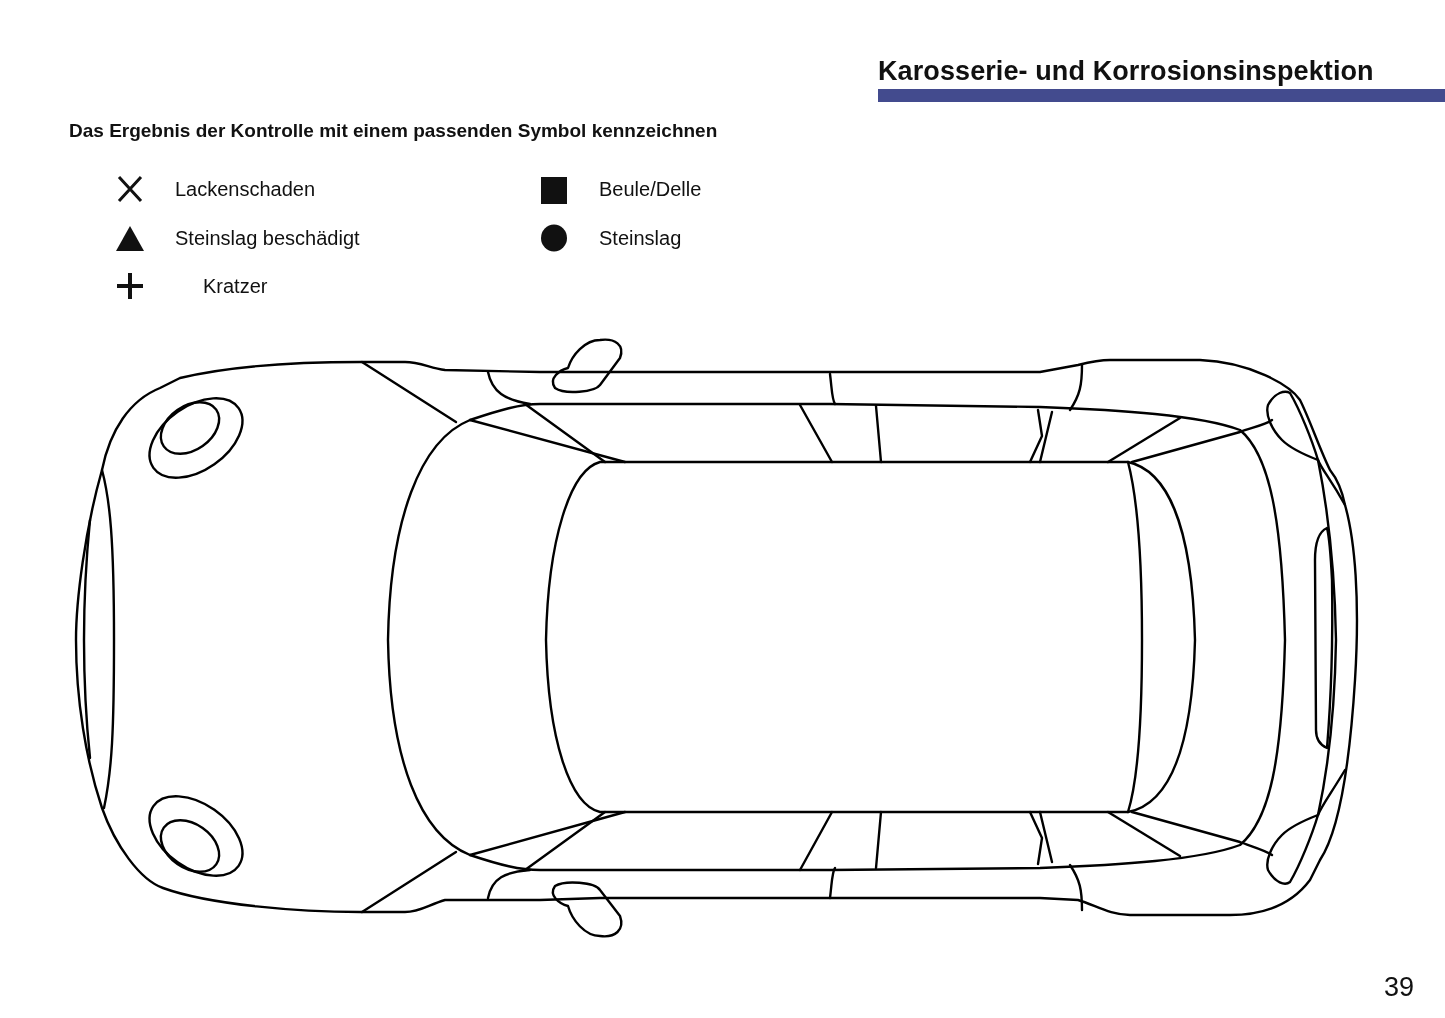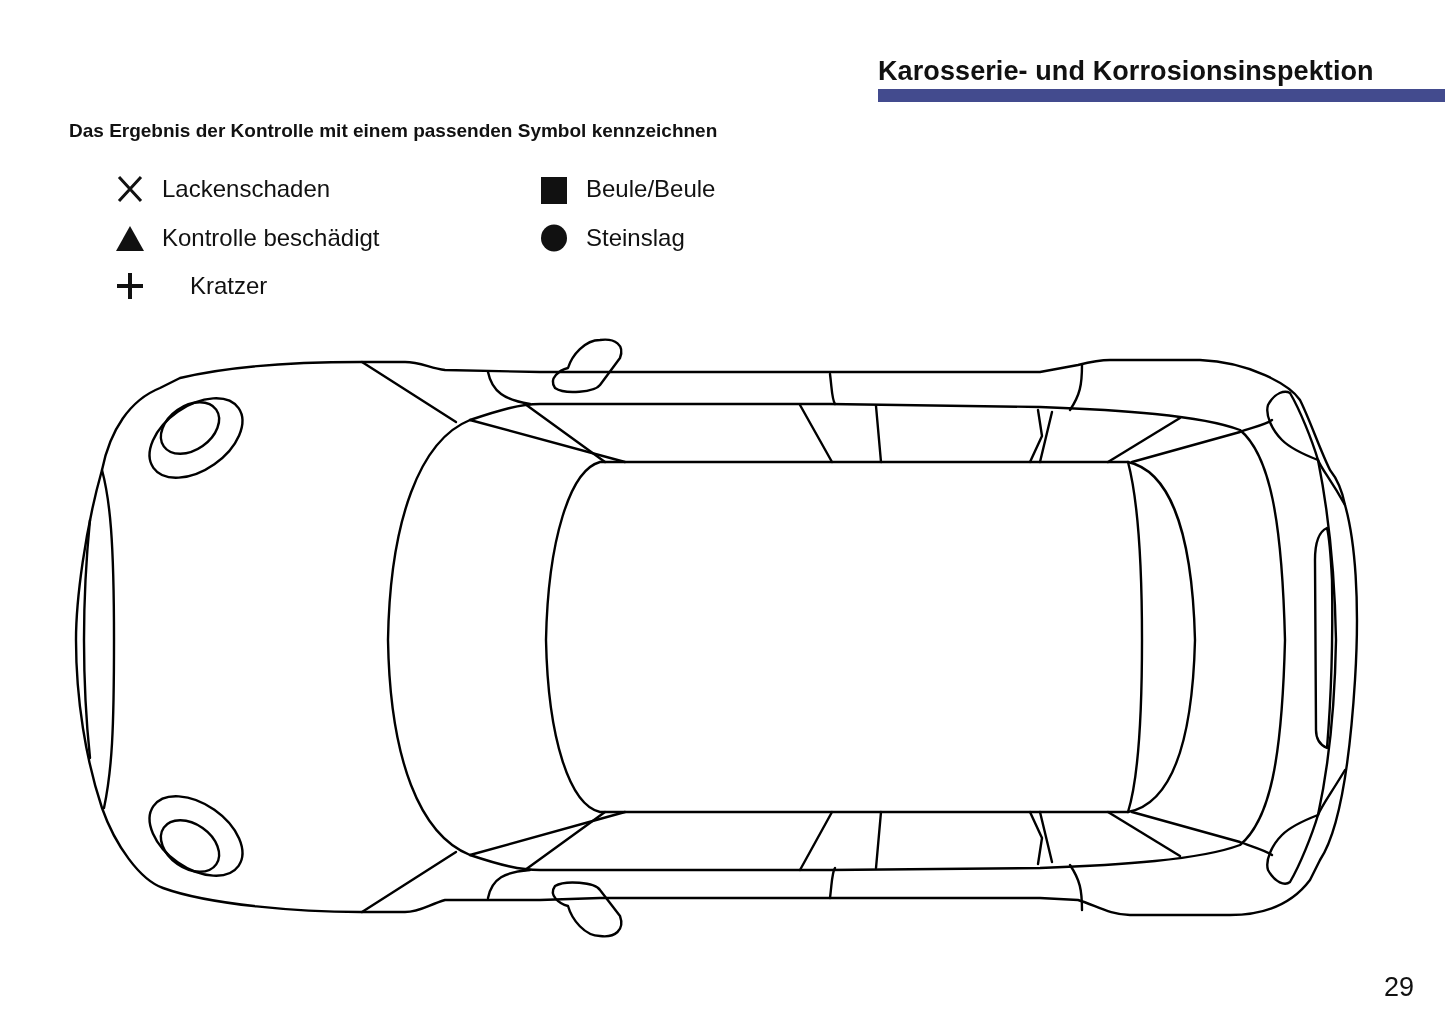--- a/index.html
+++ b/index.html
@@ -4,21 +4,21 @@
 <style>
   html, body { margin: 0; padding: 0; background: #ffffff; }
   body { width: 1445px; height: 1018px; position: relative; overflow: hidden;
          font-family: "Liberation Sans", sans-serif; color: #111; }
   .section-title { position: absolute; left: 878px; top: 56px; font-size: 27px;
          font-weight: bold; letter-spacing: 0.1px; white-space: nowrap; }
   .section-bar { position: absolute; left: 878px; top: 89px; width: 567px; height: 13px; }
   .instruction { position: absolute; left: 69px; top: 120px; font-size: 19px; font-weight: bold; white-space: nowrap; }
   .legend-item { position: absolute; display: flex; align-items: center; height: 34px; }
   .legend-icon { width: 32px; height: 32px; display: flex; align-items: center; justify-content: center; }
-  .legend-label { margin-left: 16px; font-size: 24px; white-space: nowrap; }
+  .legend-label { margin-left: 29px; font-size: 20px; white-space: nowrap; }
   .car { position: absolute; left: 0; top: 0; }
   .page-number { position: absolute; left: 1384px; top: 972px; font-size: 27px; }
 </style>
 </head>
 <body>
 
 <div class="section-title">Karosserie- und Korrosionsinspektion</div>
 <div class="section-bar" style="background:#434b8e"></div>
 
 <div class="instruction">Das Ergebnis der Kontrolle mit einem passenden Symbol kennzeichnen</div>
@@ -30,38 +30,38 @@
       </svg>
   </span>
   <span class="legend-label">Lackenschaden</span>
 </div>
 <div class="legend-item" style="left:114px; top:221px;">
   <span class="legend-icon">
     <svg width="32" height="30" viewBox="0 0 32 30">
         <path d="M16 3 L30 28 L2 28 Z" fill="#111"></path>
       </svg>
   </span>
-  <span class="legend-label">Kontrolle beschädigt</span>
+  <span class="legend-label">Steinslag beschädigt</span>
 </div>
 <div class="legend-item" style="left:114px; top:269px;gap:28px;">
   <span class="legend-icon">
     <svg width="30" height="30" viewBox="0 0 30 30">
         <path d="M15 2 L15 28 M2 15 L28 15" stroke="#111" stroke-width="4" fill="none"></path>
       </svg>
   </span>
   <span class="legend-label">Kratzer</span>
 </div>
 
 <div class="legend-item" style="left:538px; top:172px;">
   <span class="legend-icon">
     <svg width="30" height="30" viewBox="0 0 30 30">
         <rect x="2" y="3" width="26" height="27" fill="#111"></rect>
       </svg>
   </span>
-  <span class="legend-label">Beule/Beule</span>
+  <span class="legend-label">Beule/Delle</span>
 </div>
 <div class="legend-item" style="left:538px; top:221px;">
   <span class="legend-icon">
     <svg width="30" height="30" viewBox="0 0 30 30">
         <ellipse cx="15" cy="15" rx="13" ry="13.5" fill="#111"></ellipse>
       </svg>
   </span>
   <span class="legend-label">Steinslag</span>
 </div>
 
@@ -122,13 +122,13 @@
     <path d="M1327 528 C1318 532 1315 545 1315 560 L1316 730 C1316 740 1320 745 1327 748 C1331 700 1333 640 1332 580 C1331 560 1330 540 1327 528 Z"></path>
 
     <path d="M1268 405 C1275 392 1285 390 1290 393 C1300 410 1312 440 1318 460 C1305 455 1290 448 1282 440 C1272 430 1265 415 1268 405 Z"></path>
     <path d="M1268 870 C1275 883 1285 886 1290 882 C1300 865 1312 835 1318 815 C1305 820 1290 827 1282 835 C1272 845 1265 860 1268 870 Z"></path>
 
     <path d="M555 388 C548 378 560 370 568 368 C572 355 585 340 600 340 C615 338 625 345 620 358 L600 385 C595 392 565 395 555 388 Z"></path>
     <path d="M555 886 C548 896 560 904 568 906 C572 920 585 936 600 936 C615 938 625 930 620 916 L600 890 C595 882 565 880 555 886 Z"></path>
   </g>
 </svg>
 
-<div class="page-number">29</div>
+<div class="page-number">39</div>
 
 </body></html>

